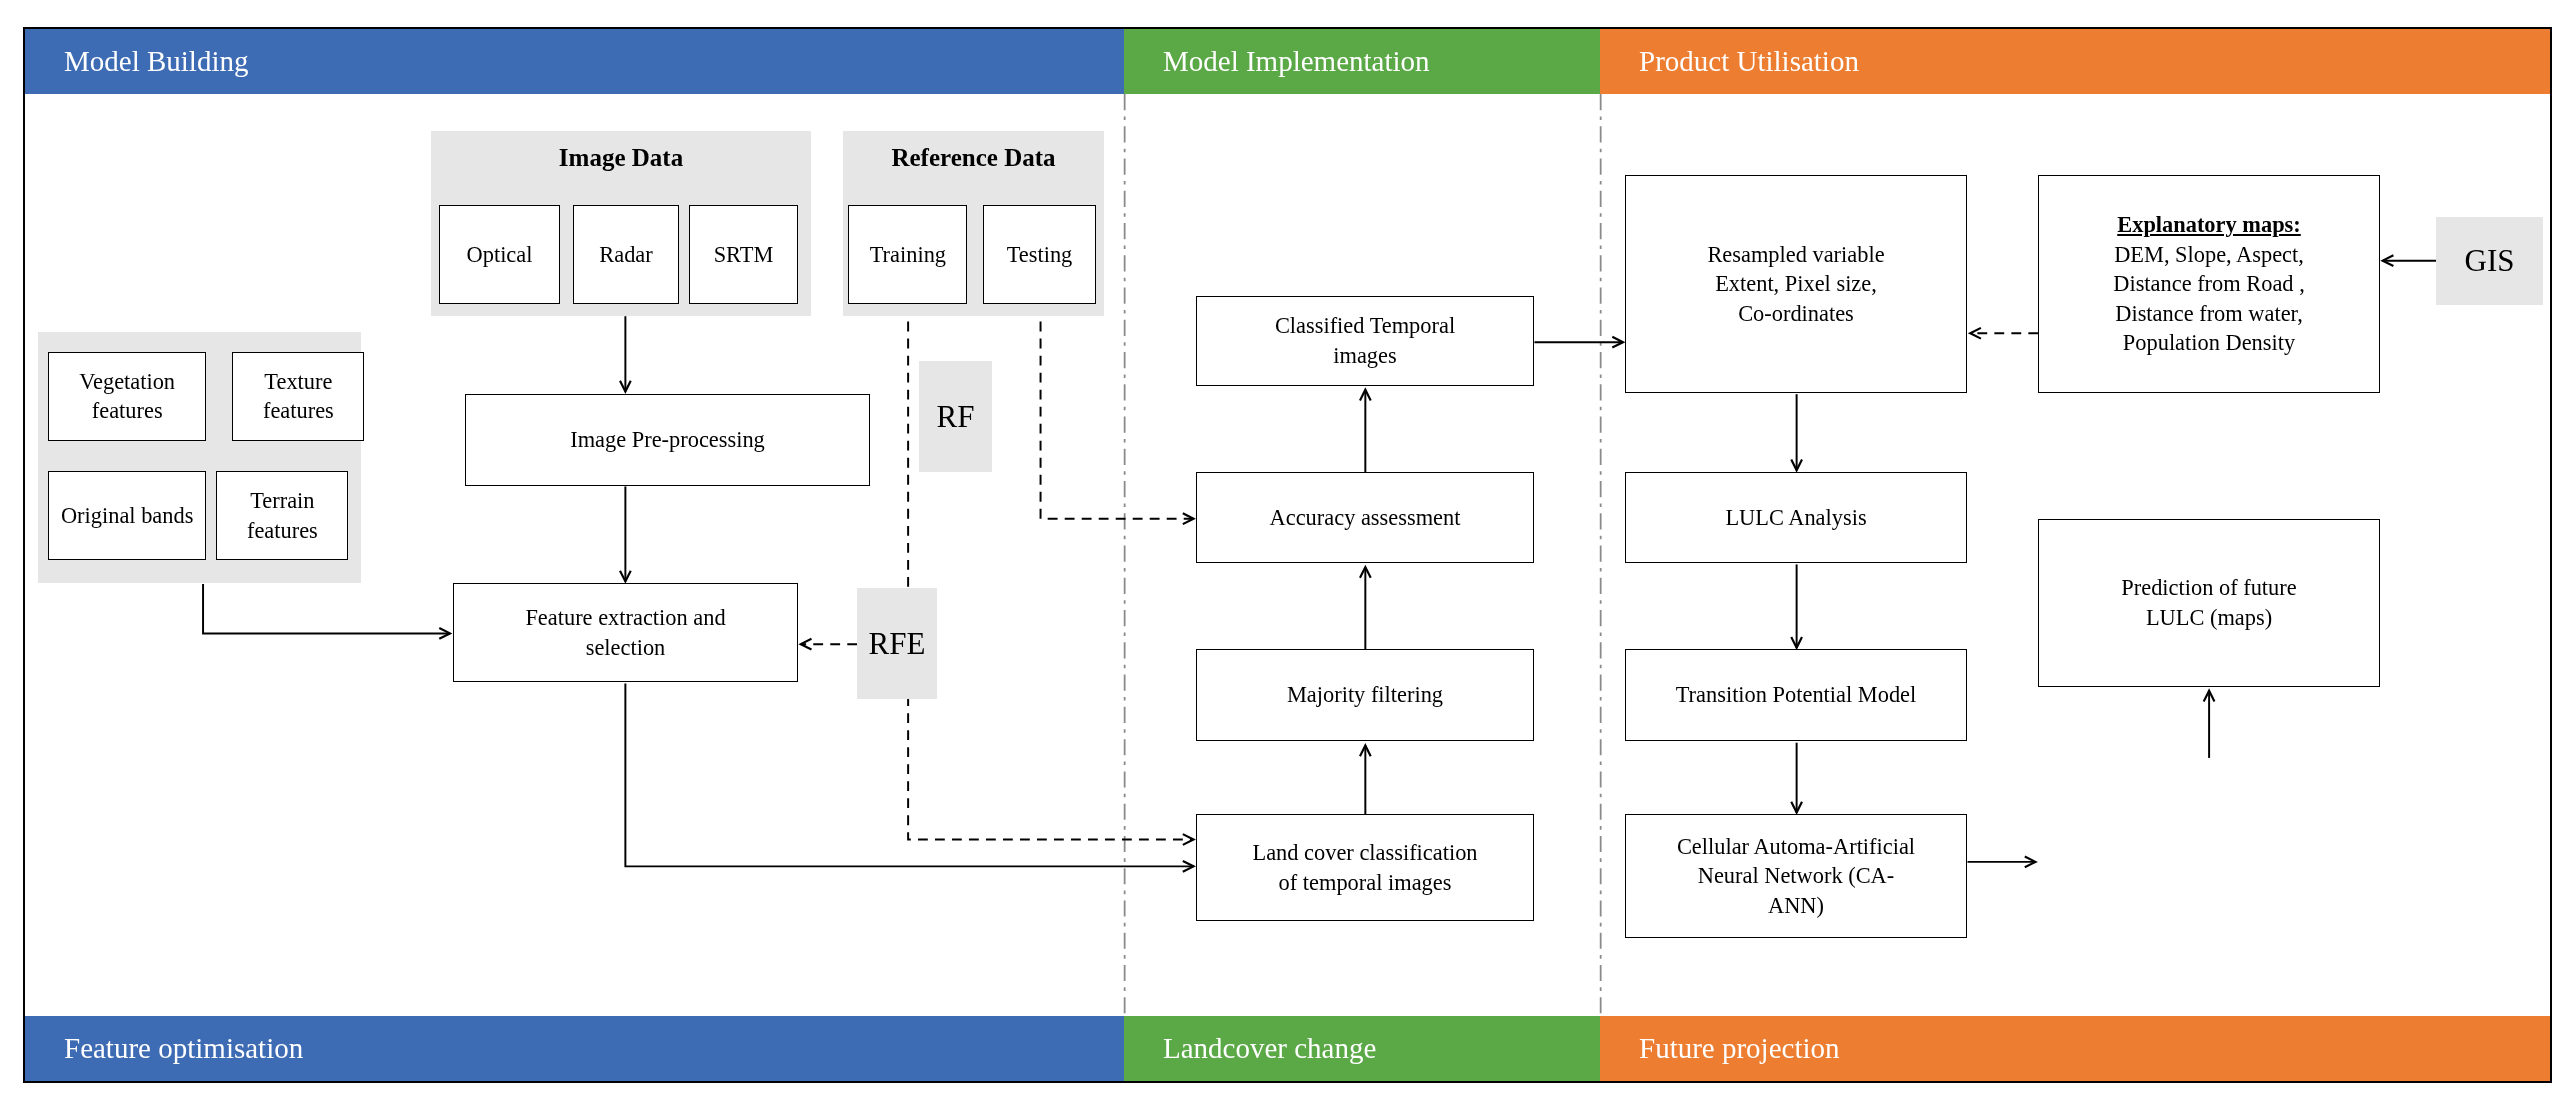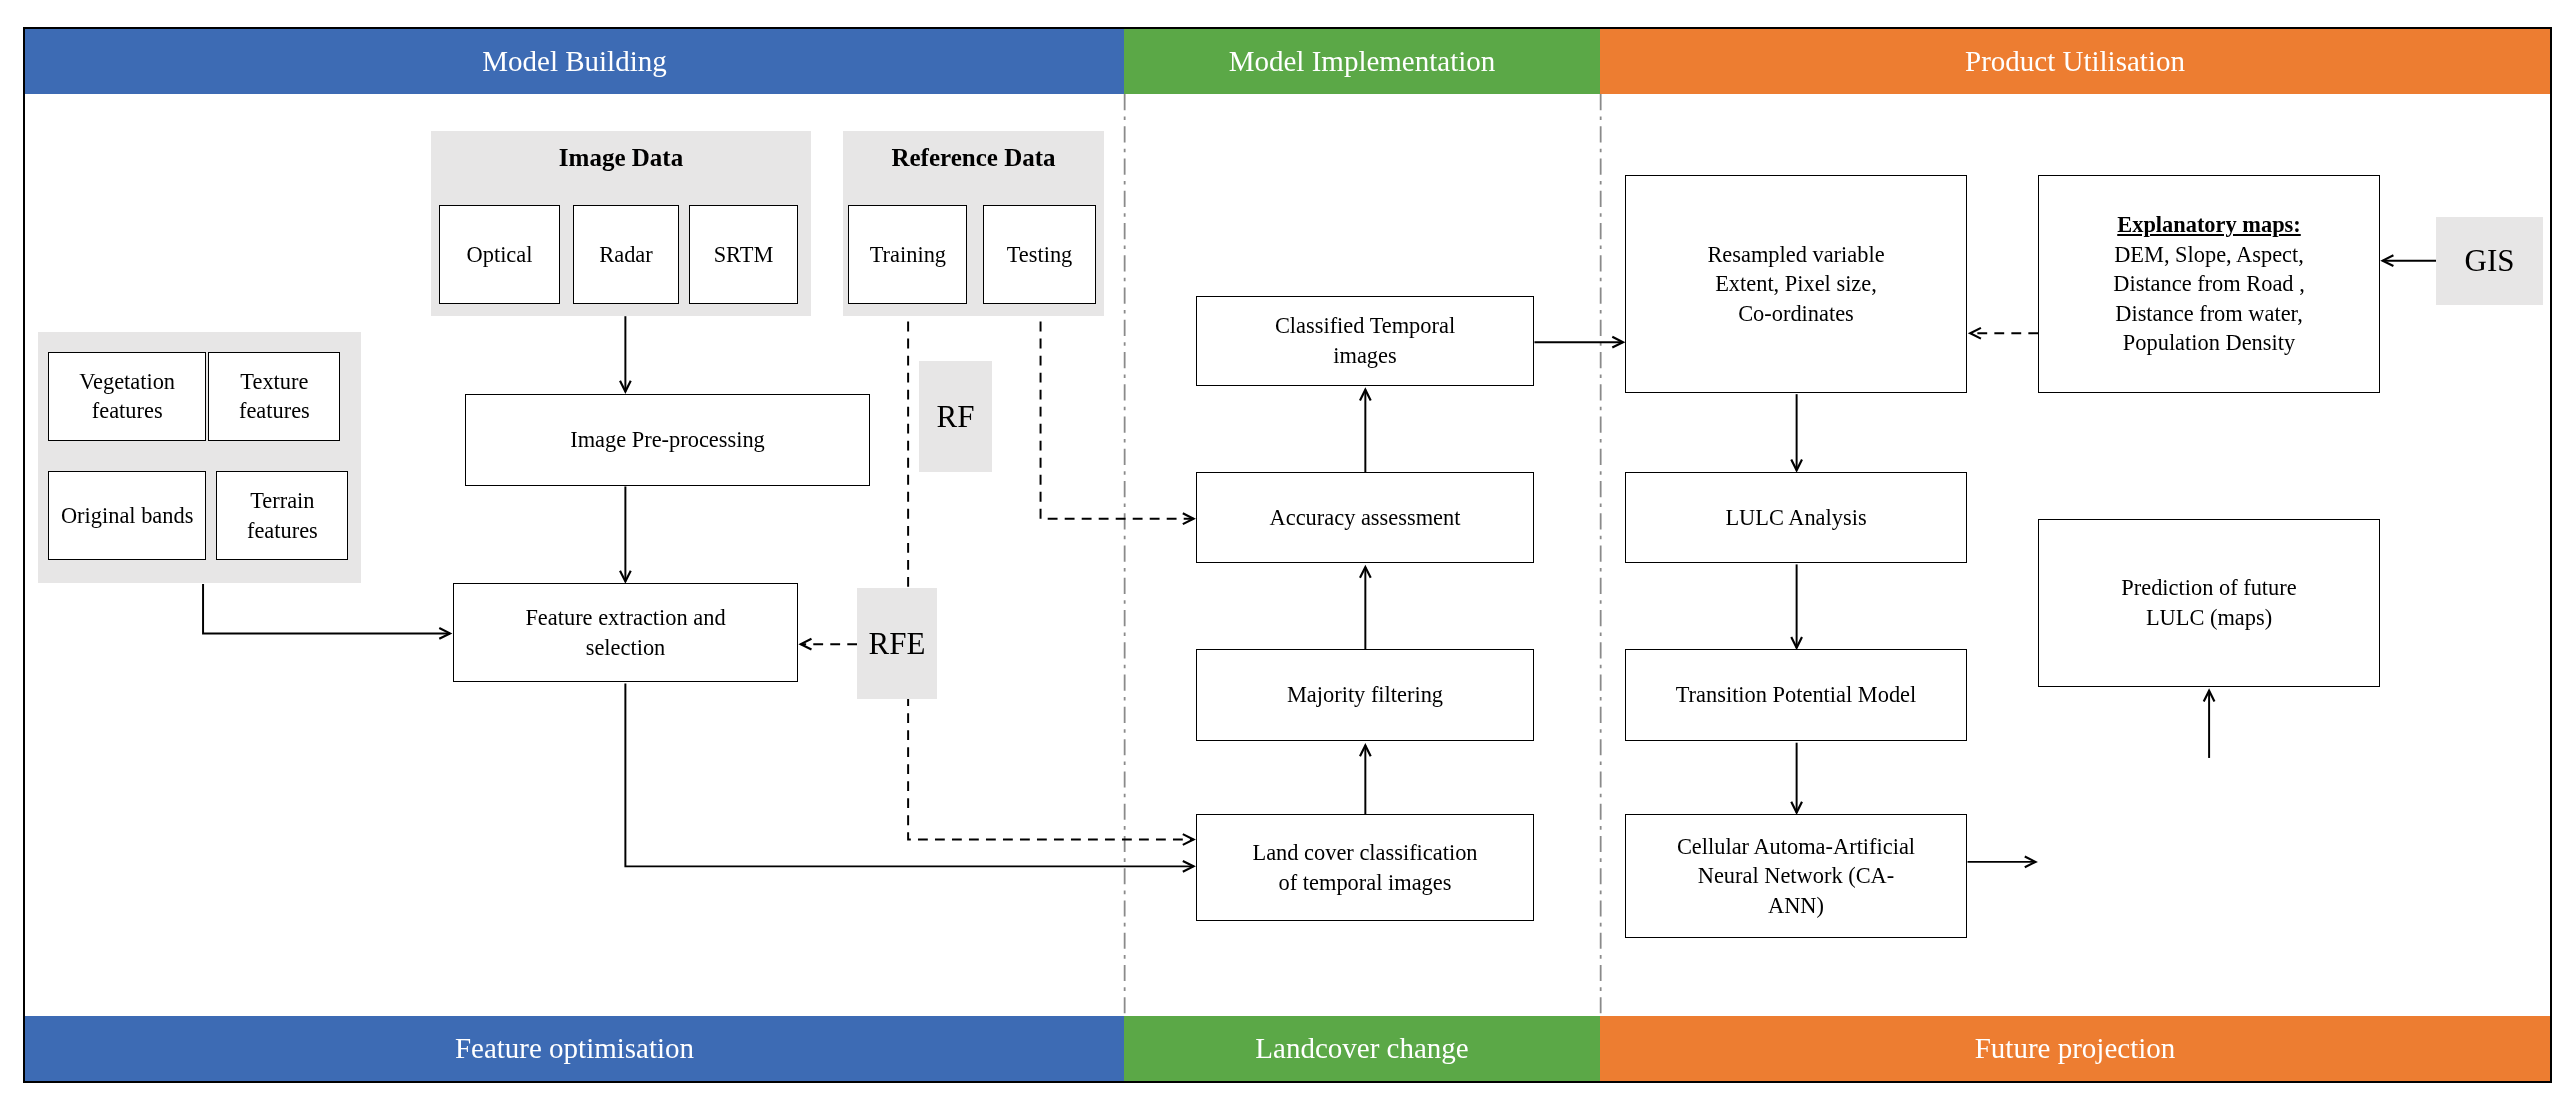--- a/index.html
+++ b/index.html
@@ -3,22 +3,22 @@
 <meta charset="utf-8">
 <style>
   html,body{margin:0;padding:0;background:#ffffff;}
   body{width:2576px;height:1106px;position:relative;overflow:hidden;
        font-family:"Liberation Serif","DejaVu Serif",serif;color:#000;}
   .frame{position:absolute;left:23px;top:27px;width:2529px;height:1056px;
          border:2.7px solid #000;box-sizing:border-box;background:#fff;}
   .bar{position:absolute;left:0;width:100%;height:65px;display:flex;}
   .bar-top{top:0;}
   .bar-bottom{bottom:0;}
-  .seg{display:flex;align-items:center;justify-content:center;color:#fff;
-       font-size:29px;box-sizing:border-box;}
+  .seg{display:flex;align-items:center;justify-content:flex-start;color:#fff;
+       font-size:29px;box-sizing:border-box;padding-left:39px;}
   .seg-blue{background:#3D6BB4;width:1099px;flex:0 0 auto;}
   .seg-green{background:#5BA847;width:476px;flex:0 0 auto;}
   .seg-orange{background:#ED7D31;flex:1;}
   .main{position:absolute;left:0;top:65px;right:0;bottom:65px;}
   .main svg{position:absolute;left:0;top:0;width:100%;height:100%;pointer-events:none;}
   .node{position:absolute;background:#fff;border:1.8px solid #000;box-sizing:border-box;
         display:flex;flex-direction:column;align-items:center;justify-content:center;
         text-align:center;font-size:22.4px;line-height:1.32;padding:3.6px 9px;}
   .group{position:absolute;background:#E7E6E6;box-sizing:border-box;}
   .gtitle{text-align:center;margin-top:12.5px;font-weight:bold;font-size:25px;}
@@ -97,21 +97,21 @@
       </div>
       <div class="node" style="left:140px;top:74px;width:113px;height:99px">
         <span class="ln">Testing</span>
       </div>
     </div>
 
     <div class="group" style="left:13.4px;top:238px;width:323px;height:251px">
       <div class="node" style="left:9.8px;top:19.7px;width:158px;height:89px">
         <span class="ln">Vegetation features</span>
       </div>
-      <div class="node" style="left:170px;top:19.7px;width:132px;height:89px">
+      <div class="node" style="left:194px;top:19.7px;width:132px;height:89px">
         <span class="ln">Texture features</span>
       </div>
       <div class="node" style="left:9.8px;top:139px;width:158px;height:89px">
         <span class="ln">Original bands</span>
       </div>
       <div class="node" style="left:178px;top:139px;width:132px;height:89px">
         <span class="ln">Terrain features</span>
       </div>
     </div>
 

